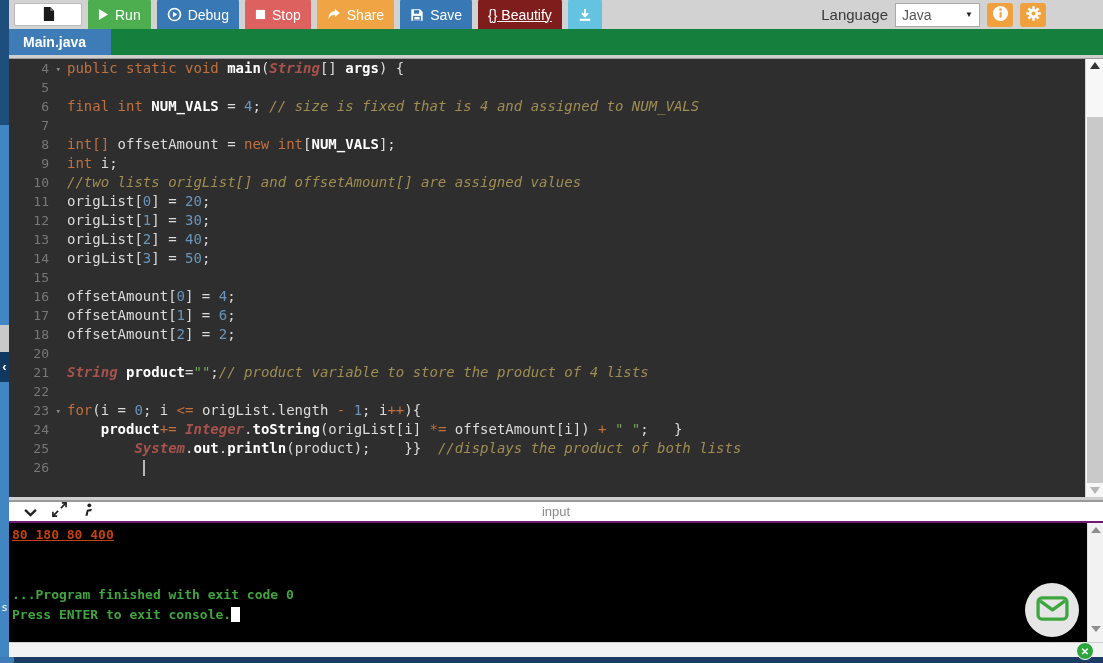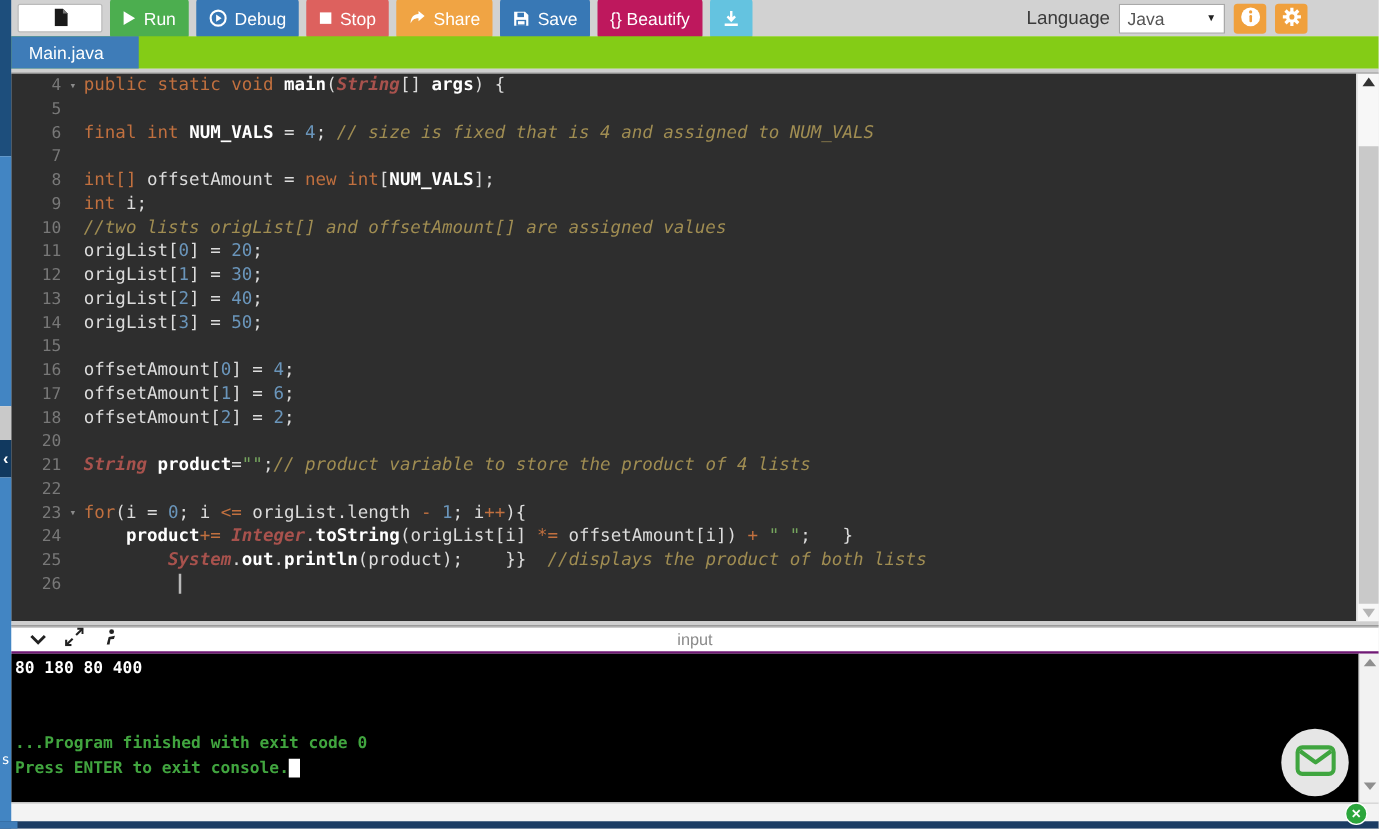--- a/index.html
+++ b/index.html
@@ -23,21 +23,21 @@
   .tb-btn .ic{display:flex;align-items:center;}
   .right-group{margin-left:auto;display:flex;align-items:center;margin-right:57px;}
   .lang-label{font-size:15px;color:#3a3a3a;margin-right:7px;}
   .lang-select{width:85px;height:24px;background:#fff;border:1px solid #a9a9a9;display:flex;align-items:center;
     padding:0 6px;font-size:14px;color:#555;cursor:pointer;}
   .lang-caret{margin-left:auto;font-size:8px;color:#222;}
   .sq-btn{width:26px;height:24px;margin-left:7px;background:#f0a03c;border:none;border-radius:3px;
     display:flex;align-items:center;justify-content:center;cursor:pointer;padding:0;}
 
   
-  .tabbar{position:absolute;left:9px;top:29px;right:0;height:26px;background:#84cc16;display:flex;}
+  .tabbar{position:absolute;left:9px;top:29px;right:0;height:26px;background:#15803d;display:flex;font-weight:bold;}
   .tab{height:26px;min-width:102px;background:#3e7cb8;color:#fff;font-size:14px;display:flex;
     align-items:center;padding:0 14px;cursor:pointer;}
 
   .splitter{position:absolute;left:9px;right:0;height:4px;background:#cfcfcf;border-bottom:1px solid #9a9a9a;}
   .sp1{top:55px;} .sp2{top:497px;}
 
   
   .editor{position:absolute;left:9px;top:59px;width:1076px;height:438px;background:#2e2e2e;overflow:hidden;
     font-family:"DejaVu Sans Mono",monospace;font-size:14px;line-height:19px;}
   .code-row{display:flex;height:19px;white-space:pre;}
@@ -60,21 +60,21 @@
   
   .ctoolbar{position:absolute;left:9px;top:501px;right:0;height:22px;background:#fff;border-top:1px solid #999;
     border-bottom:2px solid #701a75;display:flex;align-items:center;}
   .c-ic{margin-left:14px;display:flex;align-items:center;cursor:pointer;}
   .c-label{position:absolute;left:0;right:0;text-align:center;color:#8a8a8a;font-size:13px;pointer-events:none;}
 
   
   .console{position:absolute;left:9px;top:523px;width:1078px;height:119px;background:#000;
     font-family:"DejaVu Sans Mono",monospace;font-size:13px;font-weight:bold;padding:3px 0 0 3px;overflow:hidden;}
   .con-row{height:20px;line-height:17px;white-space:pre;}
-  .con-out{color:#ffffff;} .con-status{color:var(--c-status);}
+  .con-out{color:#c2410c;text-decoration:underline;} .con-status{color:var(--c-status);}
   .block-cursor{display:inline-block;width:9px;height:15px;background:#fff;vertical-align:text-bottom;}
 
   .conscroll{position:absolute;left:1087px;top:523px;width:16px;height:119px;background:#f2f2f2;border-left:1px solid #ddd;}
   .cs-up{position:absolute;top:4px;left:3px;width:0;height:0;border-left:5px solid transparent;border-right:5px solid transparent;border-bottom:6px solid #8f8f8f;}
   .cs-down{position:absolute;bottom:10px;left:3px;width:0;height:0;border-left:5px solid transparent;border-right:5px solid transparent;border-top:6px solid #8f8f8f;}
 
   
   .chat-btn{position:absolute;left:1025px;top:583px;width:54px;height:54px;border-radius:50%;
     background:#e6e6e6;border:none;display:flex;align-items:center;justify-content:center;cursor:pointer;z-index:8;
     box-shadow:0 1px 4px rgba(0,0,0,.35);}
@@ -151,21 +151,21 @@
         <span class="ic">
           <svg width="14" height="14" viewBox="0 0 16 16">
             <path d="M1.5 1.5 h10 l3 3 v10 h-13 z" fill="#fff"></path>
             <rect x="4.5" y="2.5" width="6" height="4" fill="#3878b5"></rect>
             <rect x="3.5" y="9" width="9" height="5.5" fill="#3878b5"></rect>
             <rect x="5" y="10.2" width="6" height="3" fill="#fff"></rect>
           </svg>
         </span>
         <span>Save</span>
       </button>
-      <button class="tb-btn" style="background: #be185d;">
+      <button class="tb-btn" style="background: #7f1d1d; text-decoration: underline;">
         <span>{} Beautify</span>
       </button>
       <button class="tb-btn" style="background: rgb(100, 195, 224);">
         <span class="ic">
           <svg width="14" height="14" viewBox="0 0 16 16">
             <path d="M8 1 V9 M4.5 5.8 L8 9.5 L11.5 5.8" stroke="#fff" stroke-width="2.2" fill="none"></path>
             <path d="M2 13.5 H14" stroke="#fff" stroke-width="2.4"></path>
           </svg>
         </span>
       </button>

